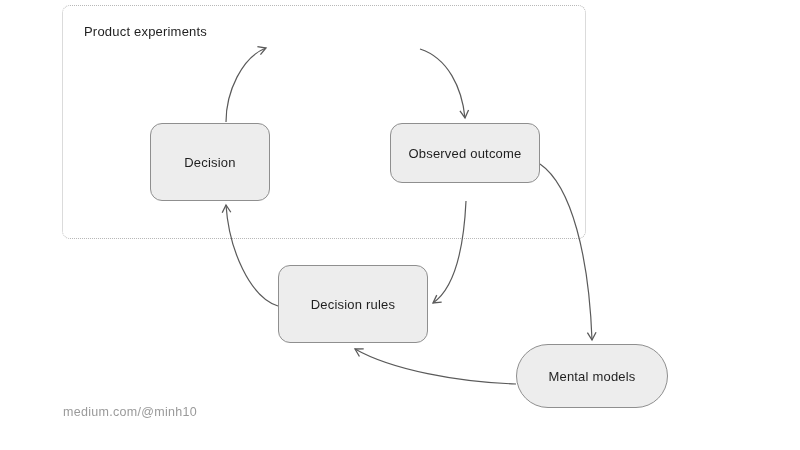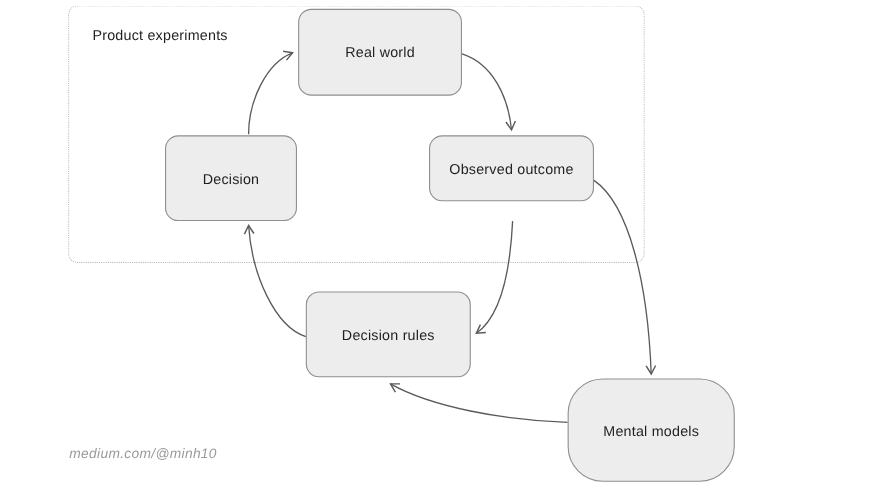--- a/index.html
+++ b/index.html
@@ -64,30 +64,29 @@
     font-size: 13px;
     letter-spacing: 0.2px;
     color: var(--text);
     z-index: 4;
     white-space: nowrap;
   }
   #node-real-world      { left: 271px; top: 8px;   width: 149px; height: 79px; }
   #node-decision        { left: 150px; top: 123px; width: 120px; height: 78px; }
   #node-observed-outcome{ left: 390px; top: 123px; width: 150px; height: 60px; }
   #node-decision-rules  { left: 278px; top: 265px; width: 150px; height: 78px; align-items: center; }
-  #node-mental-models   { left: 516px; top: 344px; width: 152px; height: 94px; border-radius: 32px; }
+  #node-mental-models   { left: 516px; top: 344px; width: 152px; height: 64px; border-radius: 32px; }
   .watermark {
     position: absolute;
     left: 63px; top: 405px;
     font-size: 12.5px;
     letter-spacing: 0.3px;
     color: var(--watermark-text);
     z-index: 2;
     white-space: nowrap;
-    font-style: italic;
   }
 </style>
 </head>
 <body>
 
 <div class="canvas">
 
   <div class="dashed-container"></div>
 
   <div class="container-label">Product experiments</div>
@@ -99,23 +98,20 @@
       </marker>
     </defs>
     <path class="edge" d="M226,122 C226,92 242,57 266,48" marker-end="url(#arrow)"></path>
     <path class="edge" d="M420,49 C448,58 462,88 465,118" marker-end="url(#arrow)"></path>
     <path class="edge" d="M466,201 C464,243 456,287 433,303" marker-end="url(#arrow)"></path>
     <path class="edge" d="M278,306 C250,297 229,250 226,205" marker-end="url(#arrow)"></path>
     <path class="edge" d="M540,164 C572,186 589,258 592,340" marker-end="url(#arrow)"></path>
     <path class="edge" d="M516,384 C458,382 392,370 355,349" marker-end="url(#arrow)"></path>
   </svg>
 
-  <div class="node" id="node-real-world">
-    <span>Real world</span>
-  </div>
 
   <div class="node" id="node-decision">
     <span>Decision</span>
   </div>
 
   <div class="node" id="node-observed-outcome">
     <span>Observed outcome</span>
   </div>
 
   <div class="node" id="node-decision-rules">

